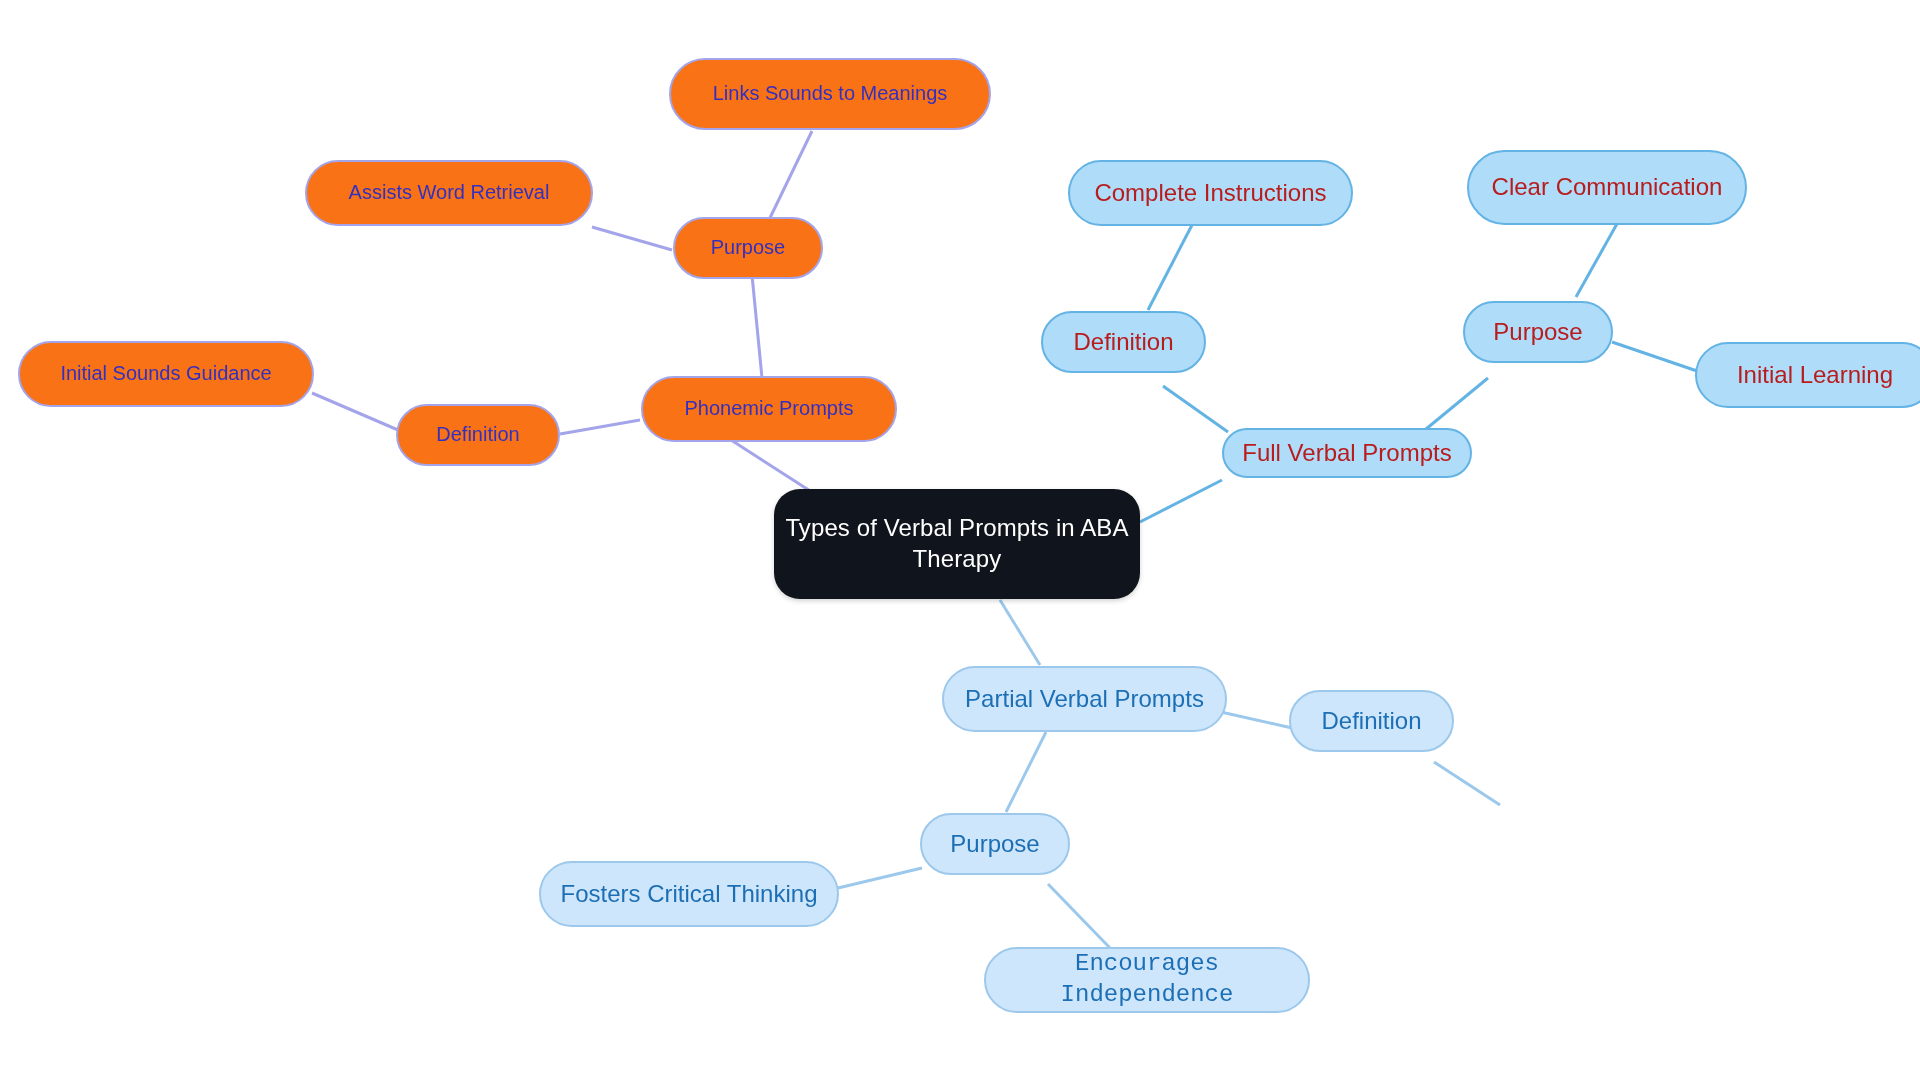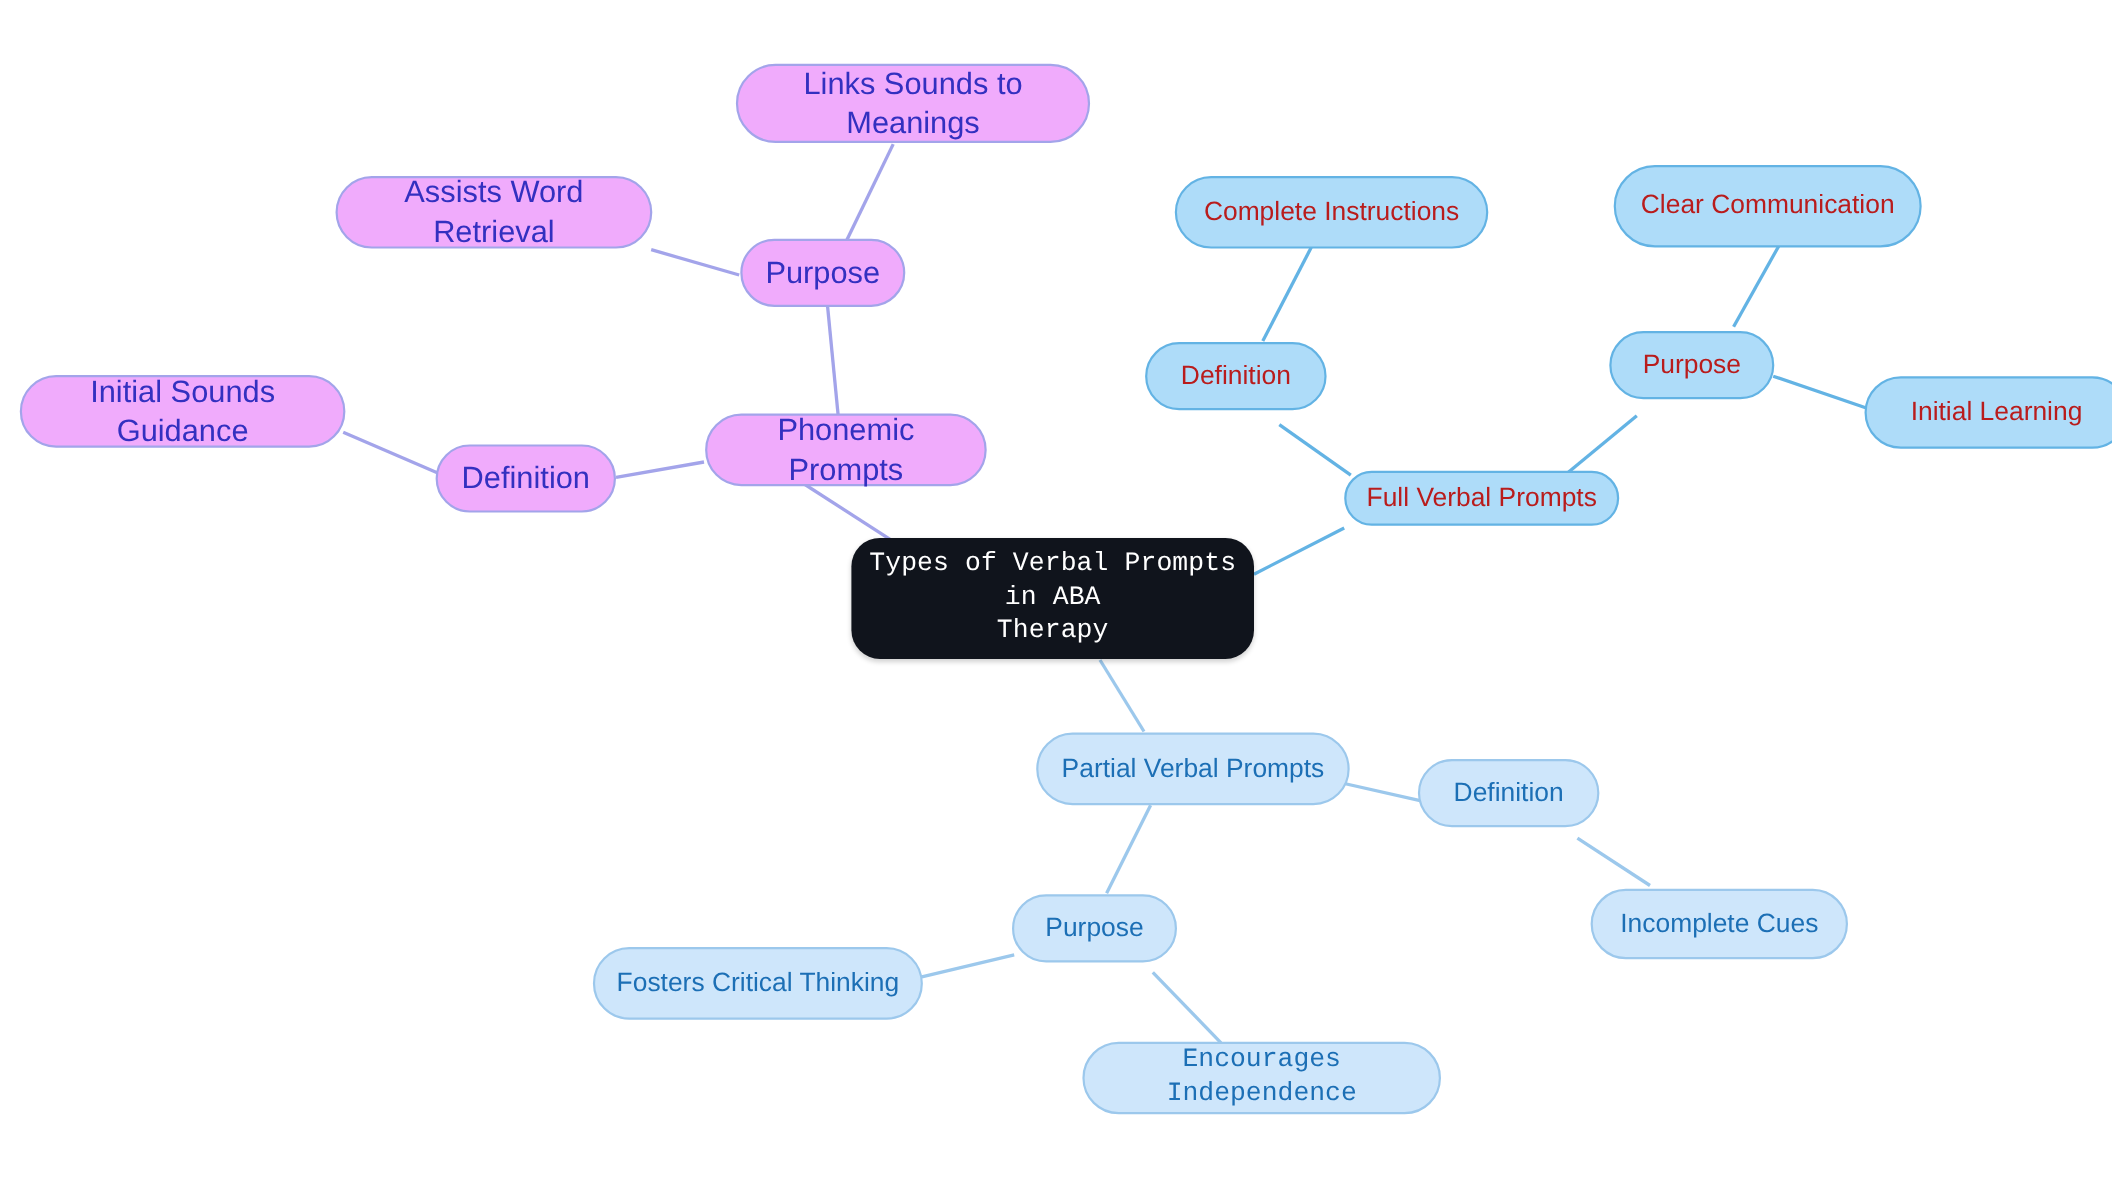--- a/index.html
+++ b/index.html
@@ -40,27 +40,26 @@
     padding: 0 10px;
   }
   .node.root {
     border-radius: 26px;
     border-width: 0;
     background: #10141c;
     color: #ffffff;
     font-size: 24px;
     letter-spacing: 0.1px;
     box-shadow: 0 2px 5px rgba(0,0,0,0.18);
-    font-family: Liberation Mono, monospace;
   }
   .node.purple {
-    background: #f0abfc;
+    background: #f97316;
     border-color: #a3a4ea;
     color: #3330c0;
-    font-size: 28px;
+    font-size: 20px;
   }
   .node.blue {
     background: #aedcf9;
     border-color: #63b3e4;
     color: #b91c1c;
     font-size: 24px;
   }
   .node.lightblue {
     background: #cee6fb;
     border-color: #9cc8ec;
@@ -167,23 +166,20 @@
   </div>
 
   <div class="node lightblue" style="left:942px; top:666px; width:285px; height:66px;">
     <span>Partial Verbal Prompts</span>
   </div>
 
   <div class="node lightblue" style="left:1289px; top:690px; width:165px; height:62px;">
     <span>Definition</span>
   </div>
 
-  <div class="node lightblue" style="left:1446px; top:808px; width:234px; height:64px;">
-    <span>Incomplete Cues</span>
-  </div>
 
   <div class="node lightblue" style="left:920px; top:813px; width:150px; height:62px;">
     <span>Purpose</span>
   </div>
 
   <div class="node lightblue" style="left:539px; top:861px; width:300px; height:66px;">
     <span>Fosters Critical Thinking</span>
   </div>
 
   <div class="node lightblue" style="left:984px; top:947px; width:326px; height:66px;font-family:Liberation Mono, monospace;">

